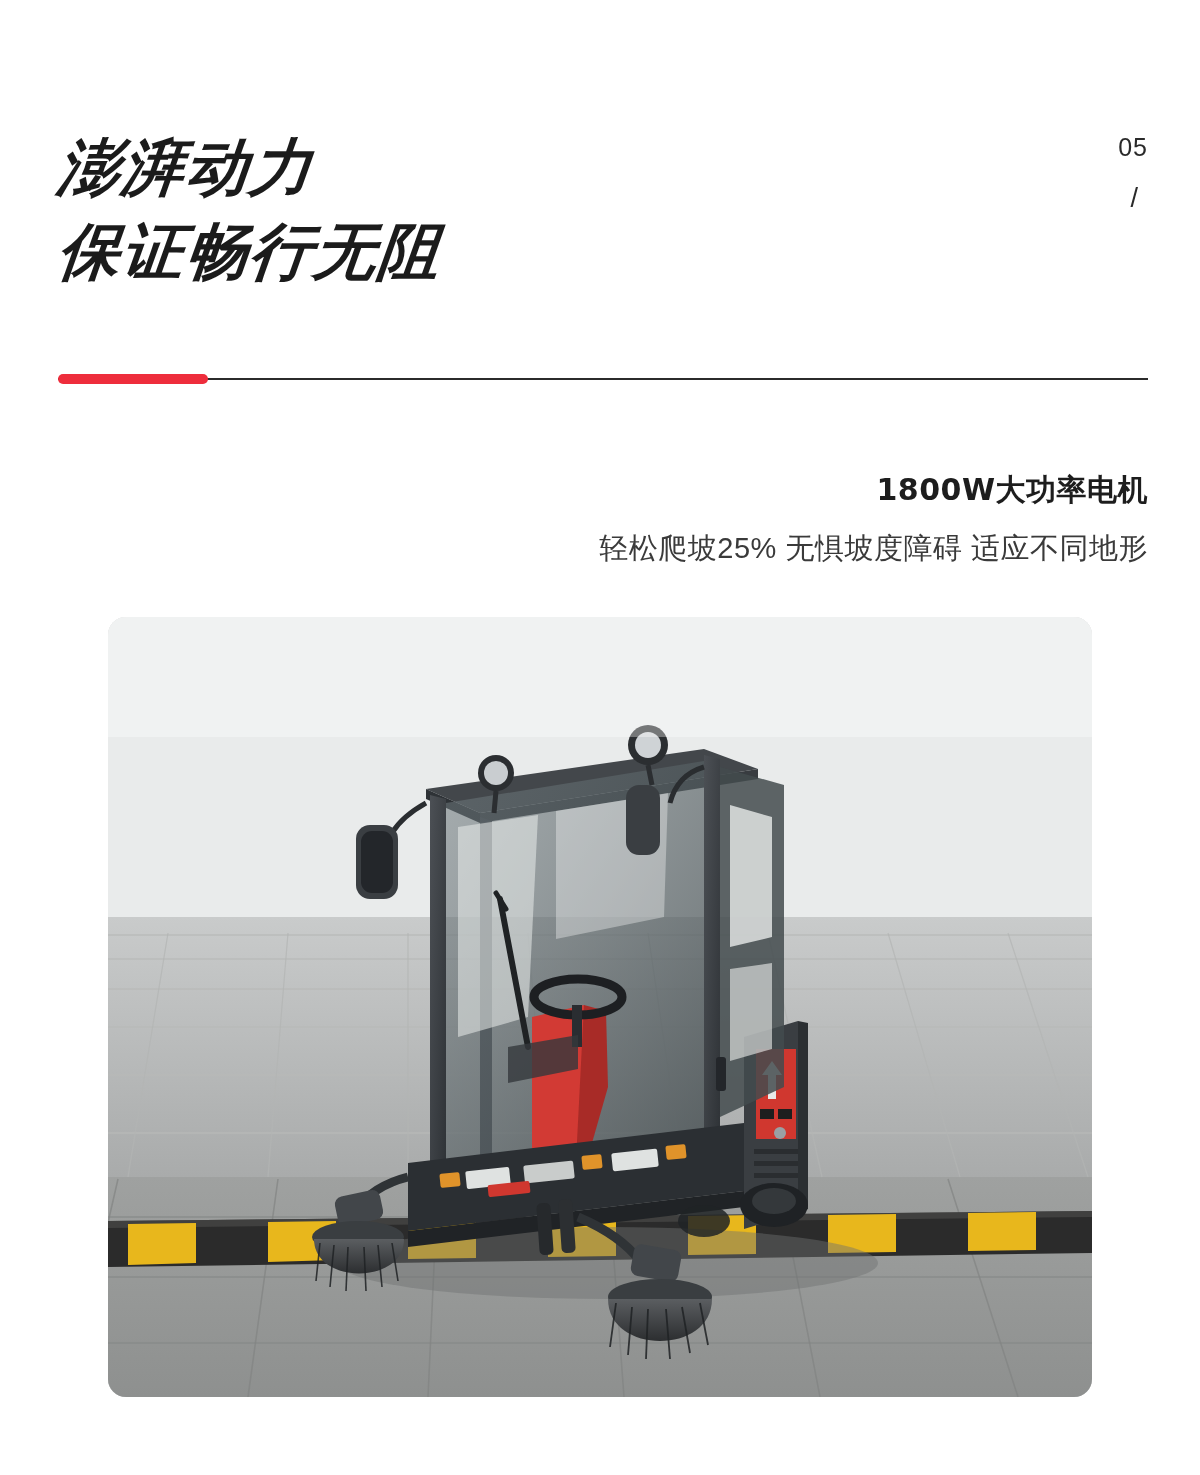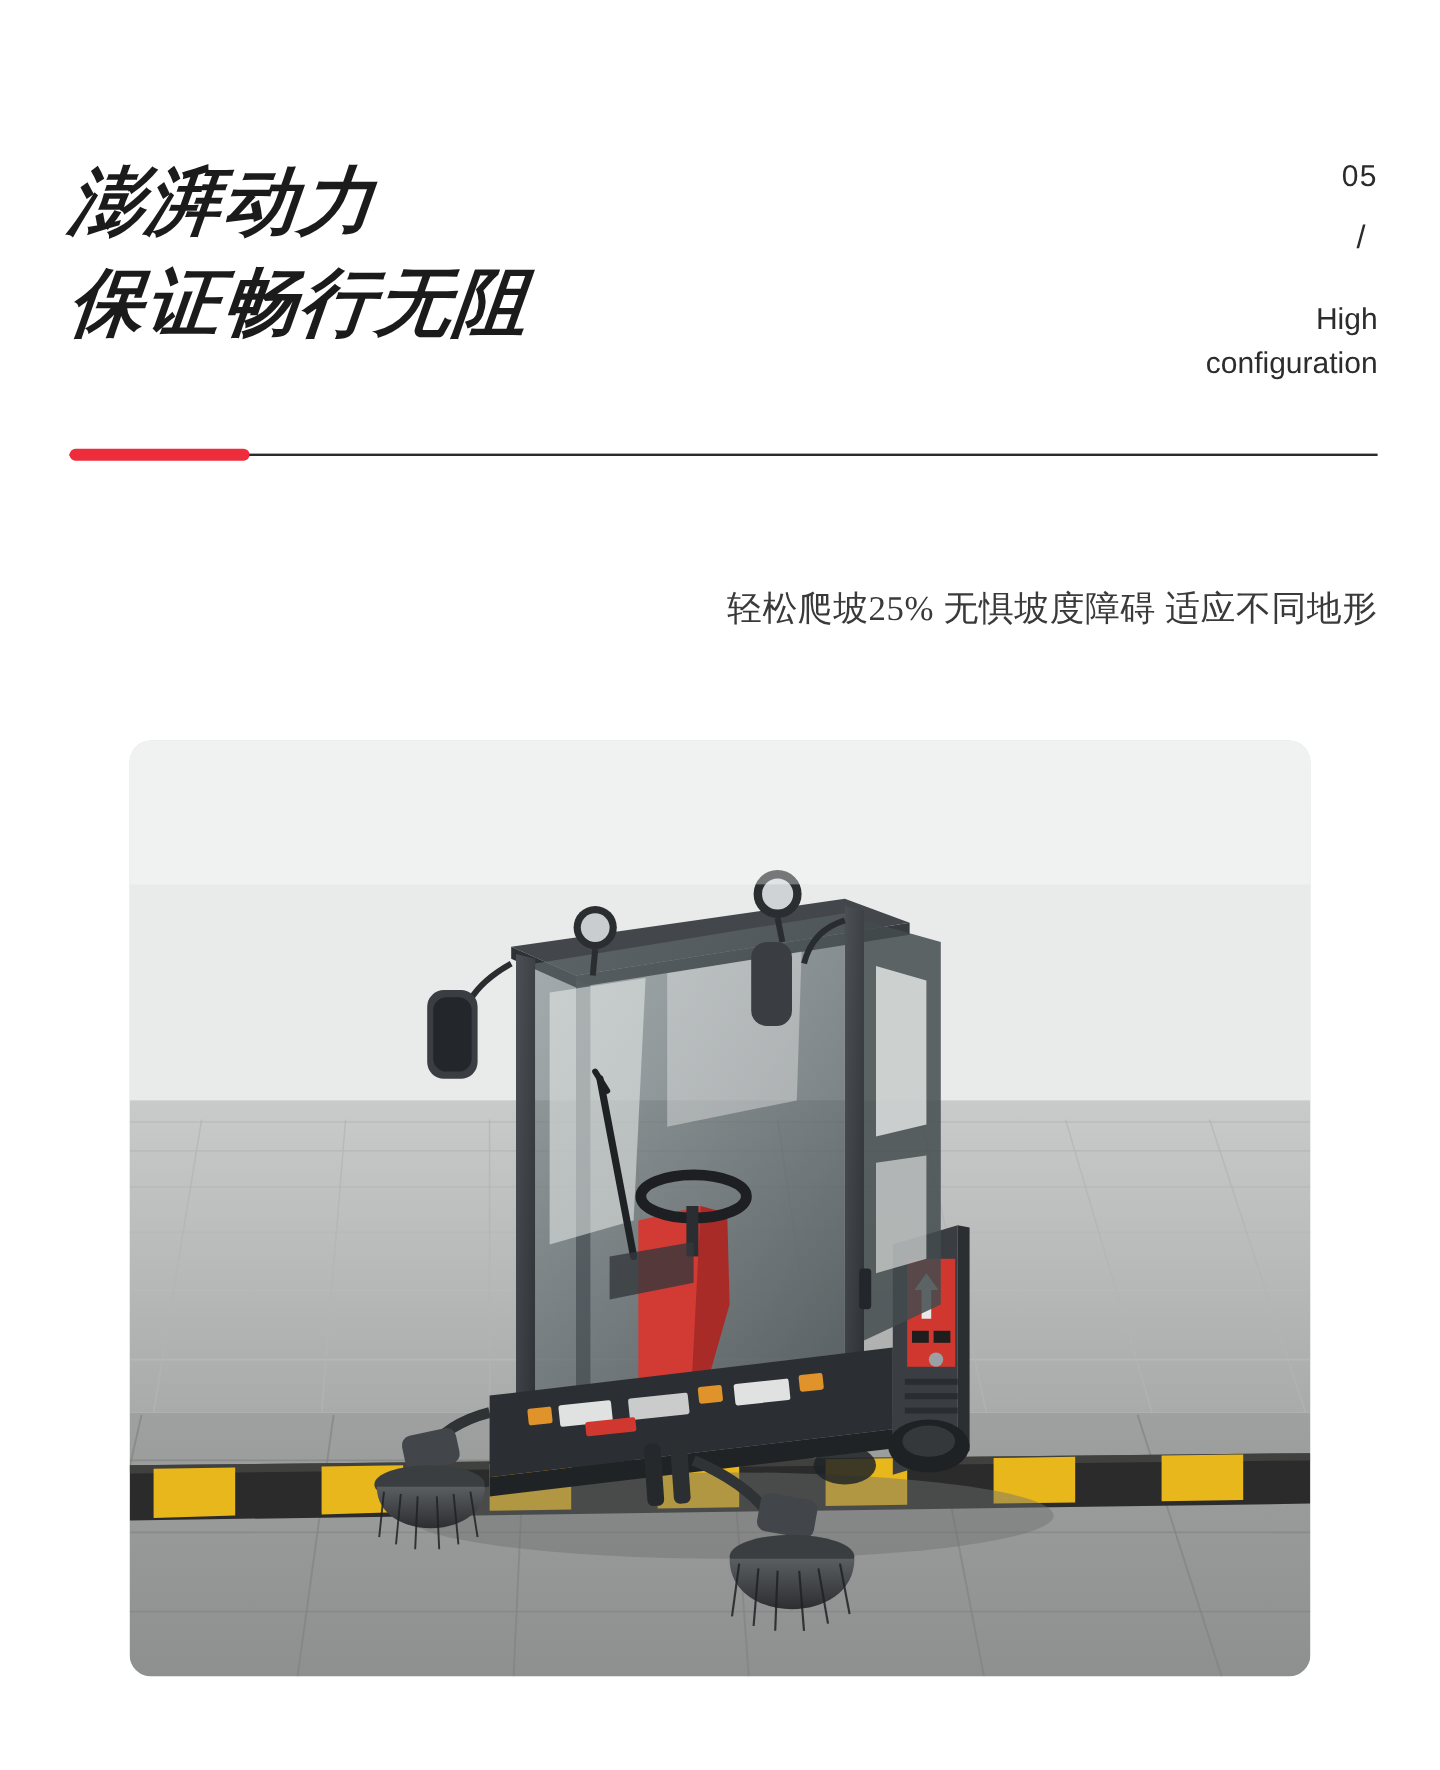--- a/index.html
+++ b/index.html
@@ -108,21 +108,21 @@
   }
   .spec-title {
     font-family: "DejaVu Sans", sans-serif;
     font-size: 30px;
     font-weight: bold;
     color: #1d1d1d;
     letter-spacing: 0.5px;
   }
   .spec-desc {
     margin-top: 18px;
-    font-family: Liberation Serif, serif;
+    font-family: Liberation Sans, sans-serif;
     font-size: 29px;
     color: #3a3a3a;
     letter-spacing: 0.5px;
   }
 
   
   .photo {
     position: absolute;
     left: 108px;
     top: 617px;
@@ -139,32 +139,29 @@
 
 <div class="header">
 
   <div class="headline">
     <div class="headline-line">澎湃动力</div>
     <div class="headline-line second">保证畅行无阻</div>
   </div>
 
   <div class="corner-num">05</div>
   <div class="corner-slash">/</div>
-  <div class="corner-sub">
-    <div>High</div>
-    <div>configuration</div>
-  </div>
 
   <div class="divider-wrap">
     <div class="divider-line"></div>
     <div class="divider-accent"></div>
   </div>
 </div>
 
 <div class="spec">
+  <div class="spec-title">1800W大功率电机</div>
   <div class="spec-desc">轻松爬坡25% 无惧坡度障碍 适应不同地形</div>
 </div>
 
 <div class="photo">
   <svg width="984" height="780" viewBox="0 0 984 780" xmlns="http://www.w3.org/2000/svg">
     <defs>
       <linearGradient id="sky" x1="0" y1="0" x2="0" y2="1">
         <stop offset="0%" stop-color="#e8eaea"></stop>
         <stop offset="60%" stop-color="#dcdedd"></stop>
         <stop offset="100%" stop-color="#cfd2d2"></stop>

